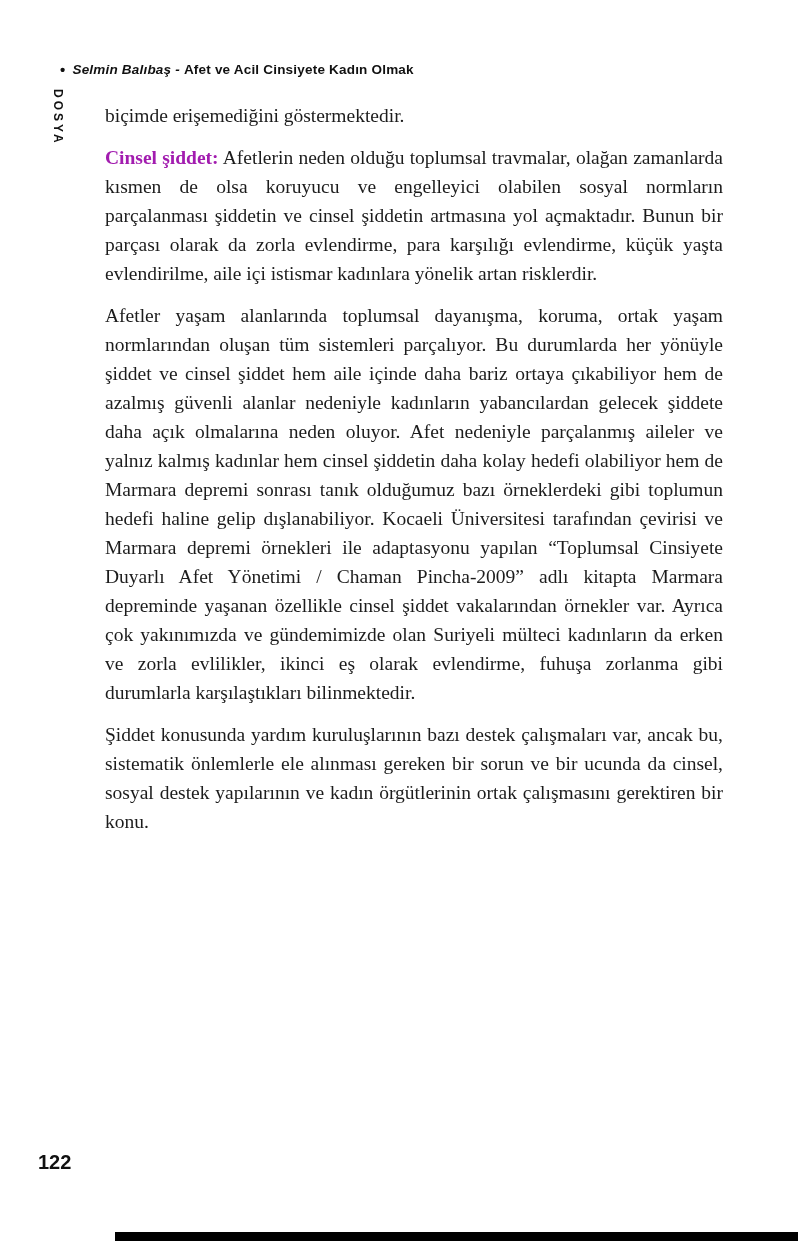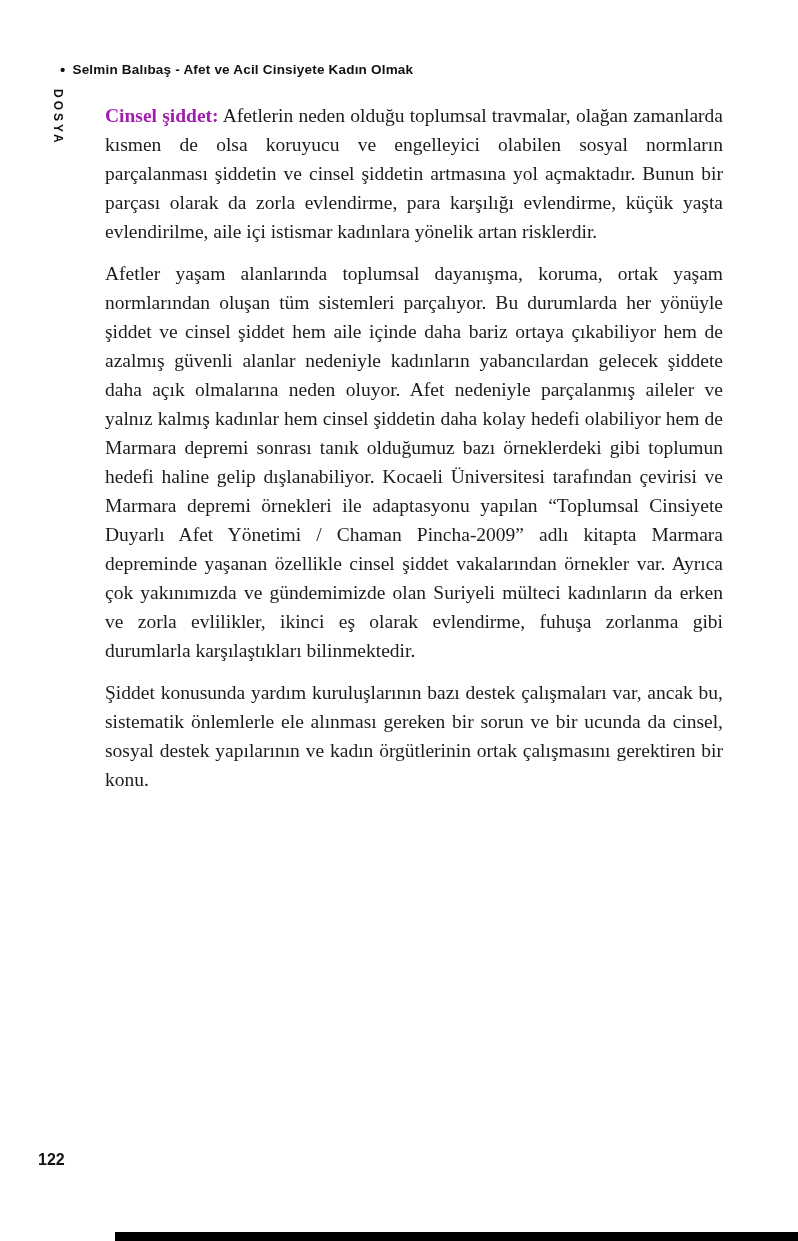--- a/index.html
+++ b/index.html
@@ -28,20 +28,21 @@
   }
   .running-header .bullet {
     display: inline-block;
     margin-right: 7px;
     font-size: 15px;
     vertical-align: -1px;
   }
   .running-header .author {
     font-family: "Liberation Sans", sans-serif;
     font-weight: bold;
+    font-style: italic;
   }
   .running-header .book-title {
     font-weight: bold;
   }
   .side-label {
     position: absolute;
     top: 89px;
     left: 51px;
     writing-mode: vertical-rl;
     font-family: "Liberation Sans", sans-serif;
@@ -66,21 +67,21 @@
   .body-text p strong {
     font-weight: bold;
     color: #a21caf;
   }
   .page-number {
     position: absolute;
     left: 38px;
     top: 1151px;
     font-family: "Liberation Sans", sans-serif;
     font-weight: bold;
-    font-size: 16px;
+    font-size: 20px;
     color: #111111;
   }
   .bottom-bar {
     position: absolute;
     left: 115px;
     right: 0;
     bottom: 0;
     height: 9px;
     background: #000000;
   }
@@ -91,20 +92,23 @@
 <div class="page">
 
   <div class="running-header">
     <span class="bullet">•</span><span class="author">Selmin Balıbaş - </span><span class="book-title">Afet ve Acil Cinsiyete Kadın Olmak</span>
   </div>
 
   <div class="side-label">DOSYA</div>
 
   <div class="body-text">
     <p>
+      <span>biçimde erişemediğini göstermektedir.</span>
+    </p>
+    <p>
       <strong>Cinsel şiddet:</strong><span> Afetlerin neden olduğu toplumsal travmalar, olağan zamanlarda kısmen de olsa koruyucu ve engelleyici olabilen sosyal normların parçalanması şiddetin ve cinsel şiddetin artmasına yol açmaktadır. Bunun bir parçası olarak da zorla evlendirme, para karşılığı evlendirme, küçük yaşta evlendirilme, aile içi istismar kadınlara yönelik artan risklerdir.</span>
     </p>
     <p>
       <span>Afetler yaşam alanlarında toplumsal dayanışma, koruma, ortak yaşam normlarından oluşan tüm sistemleri parçalıyor. Bu durumlarda her yönüyle şiddet ve cinsel şiddet hem aile içinde daha bariz ortaya çıkabiliyor hem de azalmış güvenli alanlar nedeniyle kadınların yabancılardan gelecek şiddete daha açık olmalarına neden oluyor. Afet nedeniyle parçalanmış aileler ve yalnız kalmış kadınlar hem cinsel şiddetin daha kolay hedefi olabiliyor hem de Marmara depremi sonrası tanık olduğumuz bazı örneklerdeki gibi toplumun hedefi haline gelip dışlanabiliyor. Kocaeli Üniversitesi tarafından çevirisi ve Marmara depremi örnekleri ile adaptasyonu yapılan “Toplumsal Cinsiyete Duyarlı Afet Yönetimi / Chaman Pincha-2009” adlı kitapta Marmara depreminde yaşanan özellikle cinsel şiddet vakalarından örnekler var. Ayrıca çok yakınımızda ve gündemimizde olan Suriyeli mülteci kadınların da erken ve zorla evlilikler, ikinci eş olarak evlendirme, fuhuşa zorlanma gibi durumlarla karşılaştıkları bilinmektedir.</span>
     </p>
     <p>
       <span>Şiddet konusunda yardım kuruluşlarının bazı destek çalışmaları var, ancak bu, sistematik önlemlerle ele alınması gereken bir sorun ve bir ucunda da cinsel, sosyal destek yapılarının ve kadın örgütlerinin ortak çalışmasını gerektiren bir konu.</span>
     </p>
   </div>
 

